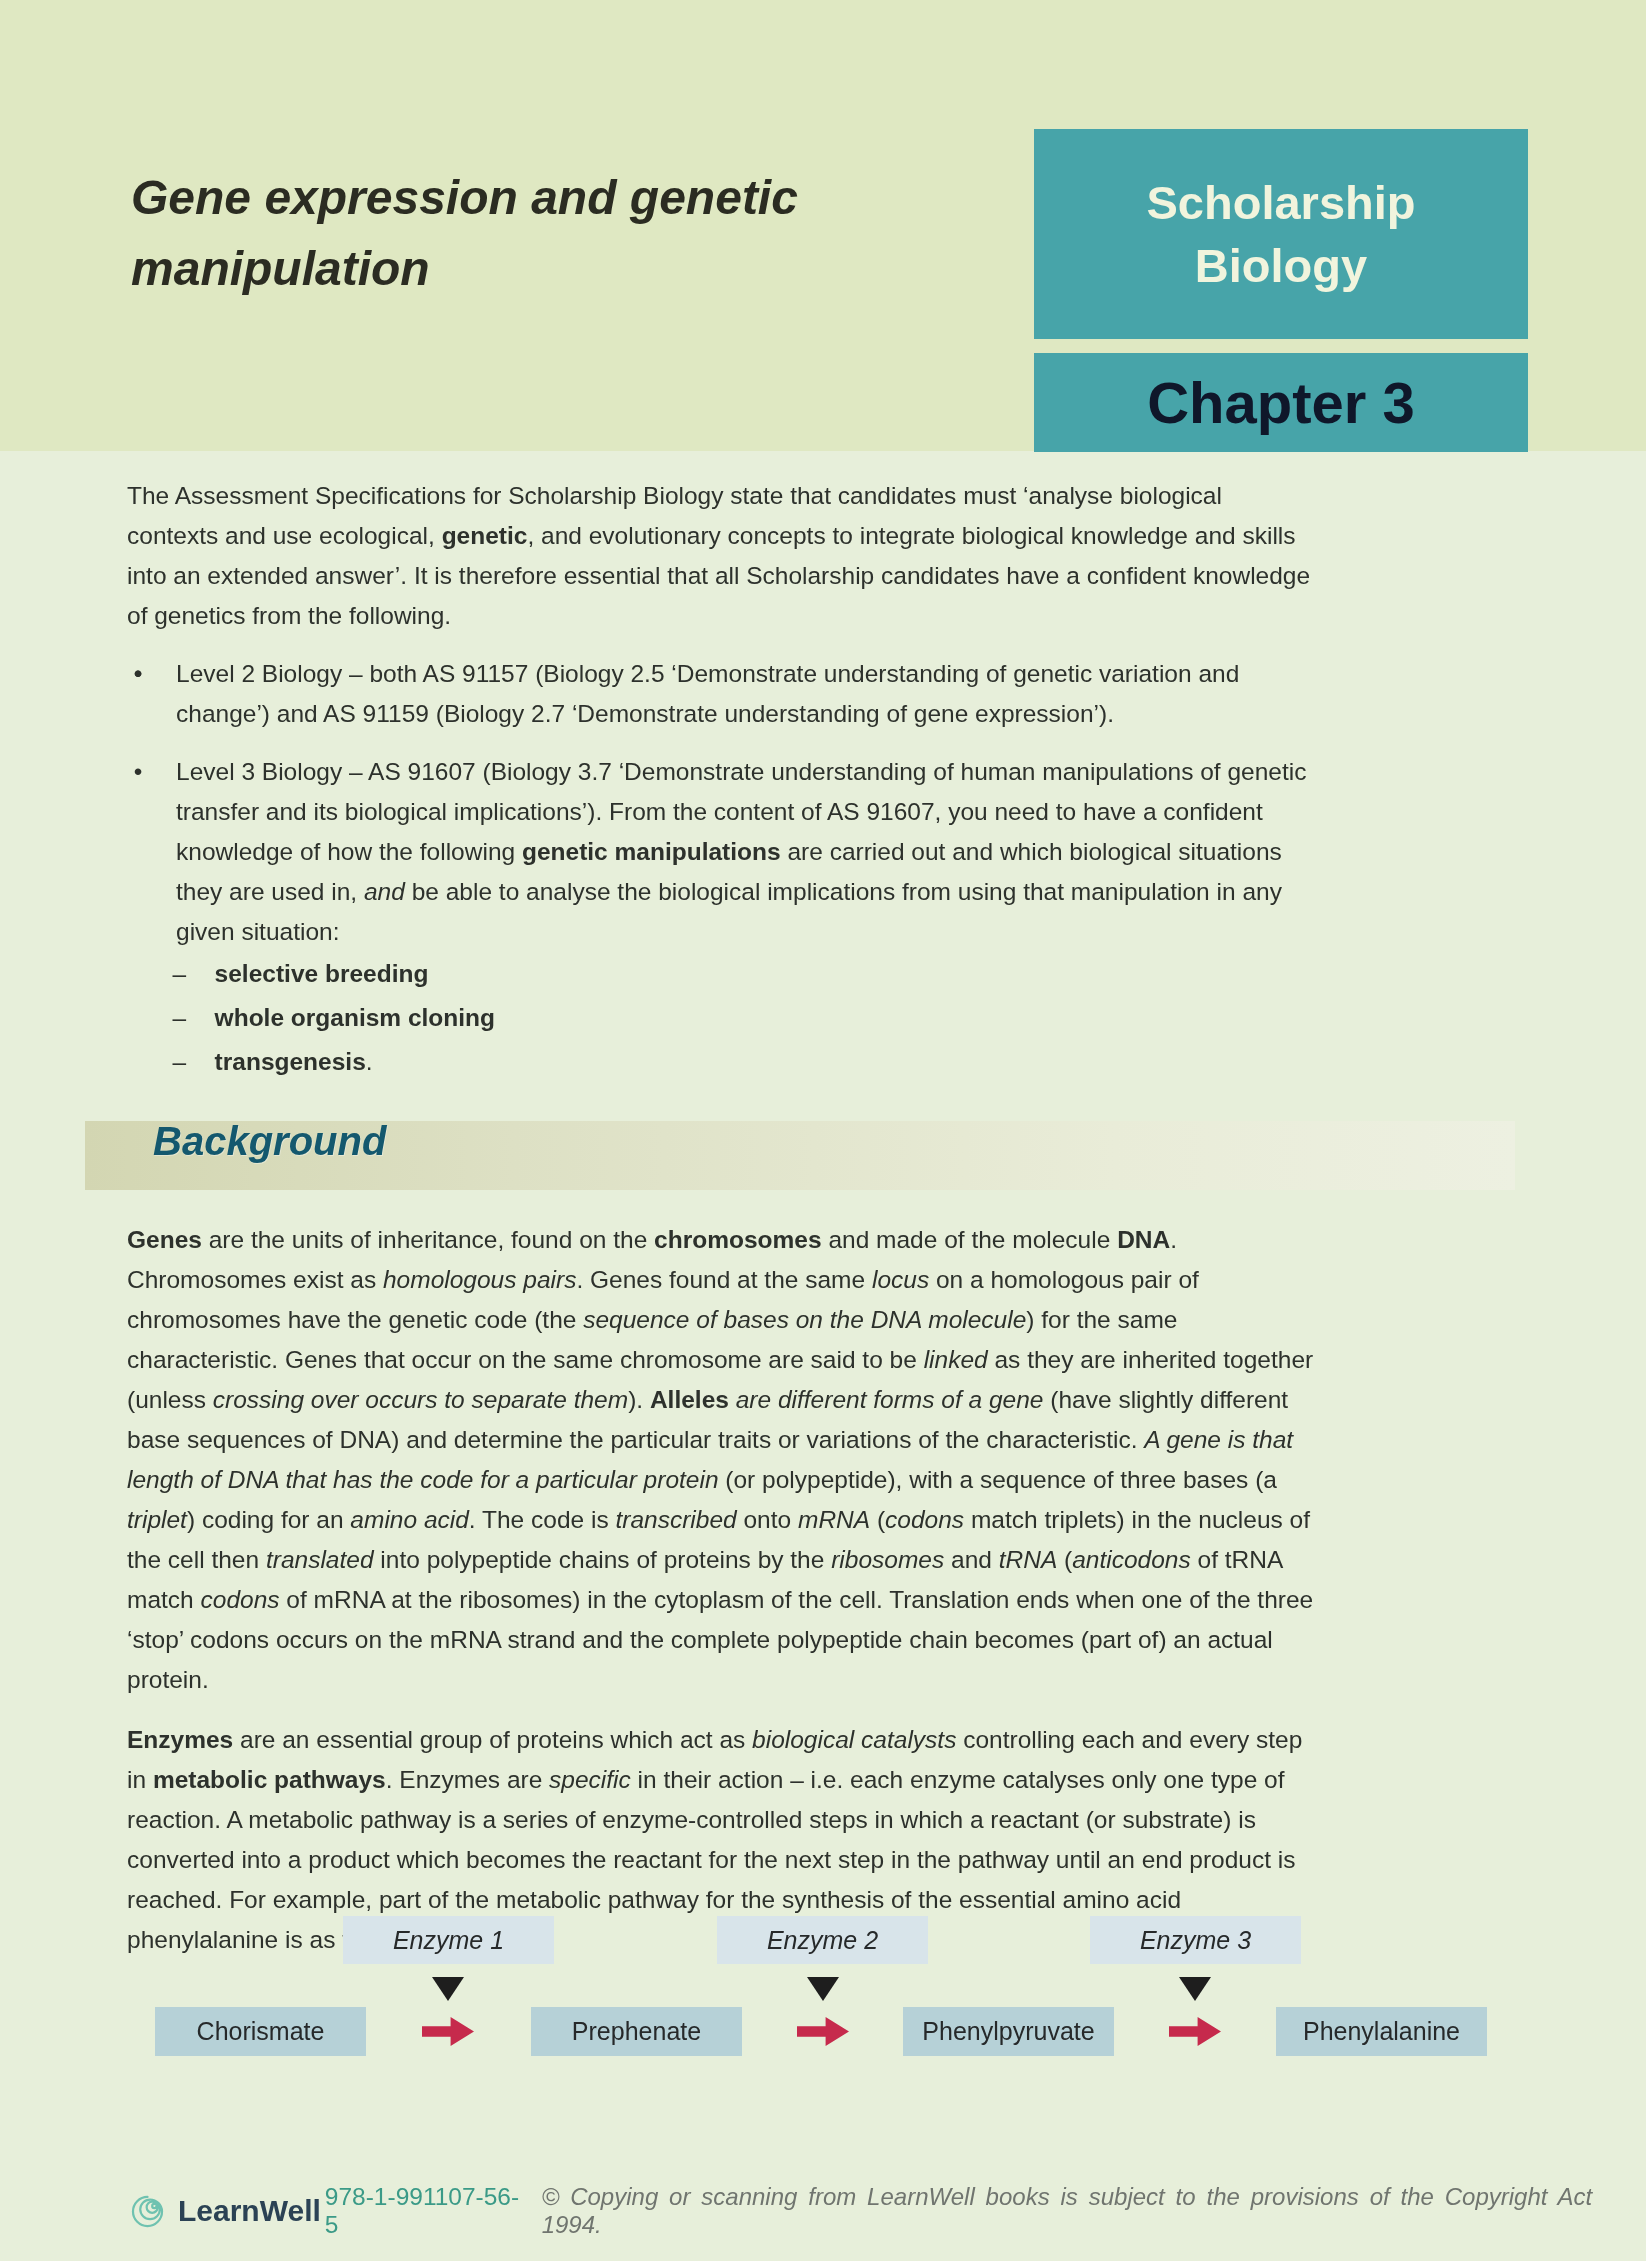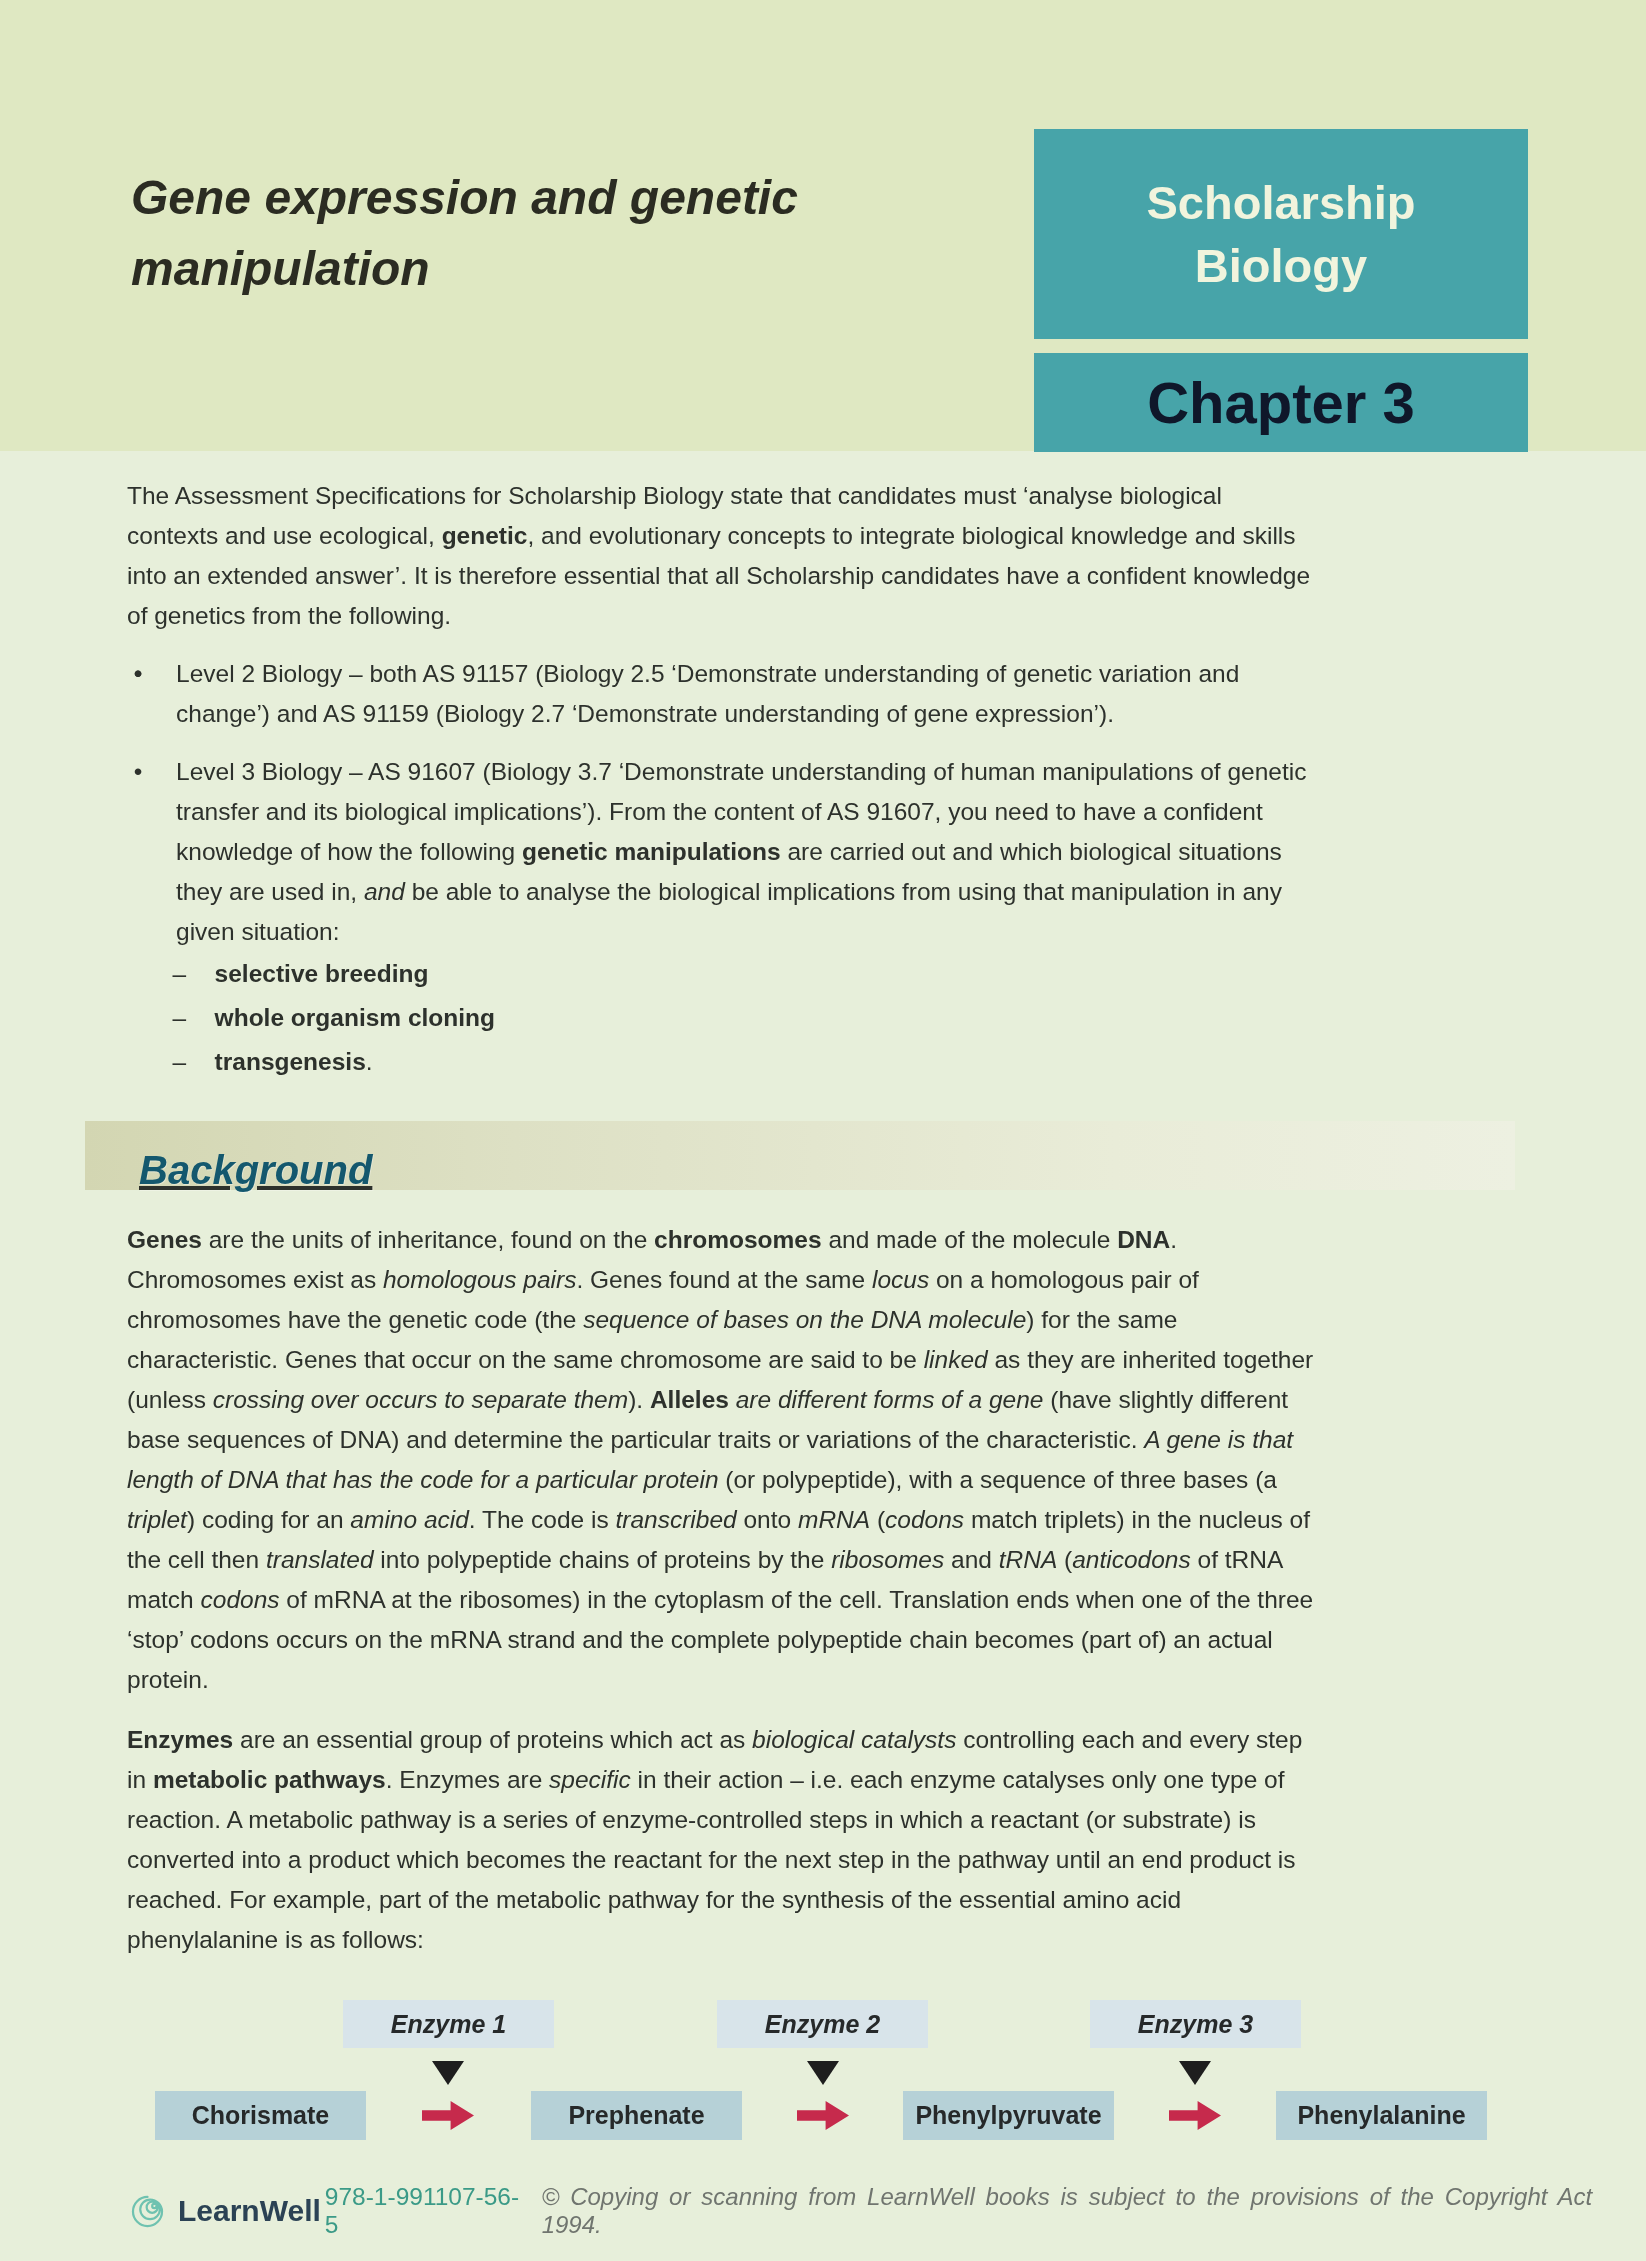--- a/index.html
+++ b/index.html
@@ -35,31 +35,31 @@
   .seg-i{font-style:italic;}
   .intro-para{margin:0;}
   .bullet-item{position:relative;padding-left:49px;margin-top:18px;}
   .bullet-marker{position:absolute;left:6.8px;top:0;}
   .sub-list{margin-left:-3.4px;}
   .sub-item{position:relative;padding-left:42px;line-height:44px;}
   .dash-marker{position:absolute;left:0;top:0;}
   .background-bar{
     margin:37px 0 0 -42px;width:1430px;height:69px;box-sizing:border-box;
     background:linear-gradient(90deg,#d3d6b2 0%,#dde0c4 30%,#e9ecd8 72%,#edf0e1 100%);
-    display:flex;align-items:flex-end;padding-left:54px;text-decoration:underline;
+    display:flex;align-items:flex-start;padding-left:68px;
   }
   .background-heading{
     font-size:40px;font-weight:700;font-style:italic;color:#14586e;
     text-shadow:0.8px 0.8px 0 rgba(255,255,255,0.35);
   }
   .body-para{margin:0;}
   .para-genes{margin-top:30px;}
   .para-enzymes{margin-top:20px;}
   
-  .diagram{position:absolute;left:0;top:2000px;width:1646px;height:152px;font-weight:bold;}
+  .diagram{position:absolute;left:0;top:1916px;width:1646px;height:152px;}
   .enz-box{
     position:absolute;top:0;width:211px;height:48px;background:#d8e4ea;
     display:flex;align-items:center;justify-content:center;
     font-size:25px;font-style:italic;color:#26292a;
   }
   .enz-1{left:343px;} .enz-2{left:717px;} .enz-3{left:1090px;}
   .tri-down{
     position:absolute;top:61px;width:0;height:0;
     border-left:16px solid transparent;border-right:16px solid transparent;
     border-top:24px solid #1e1e1e;

